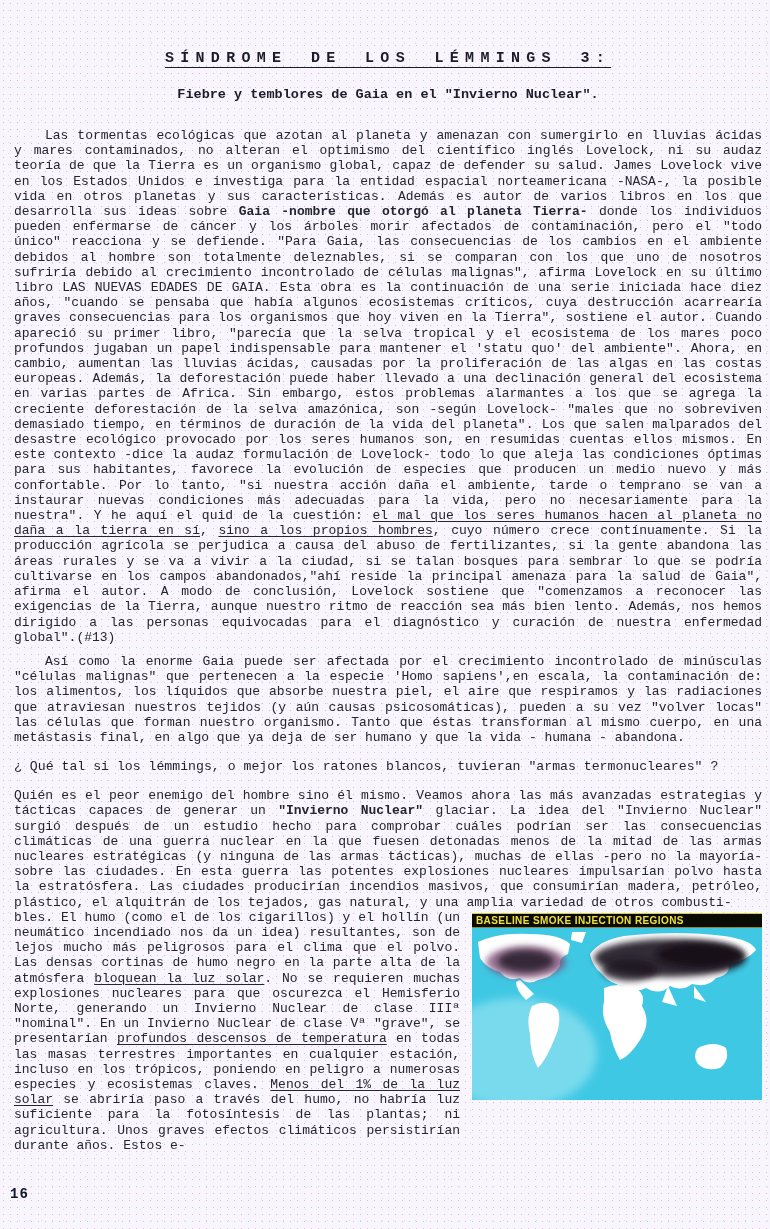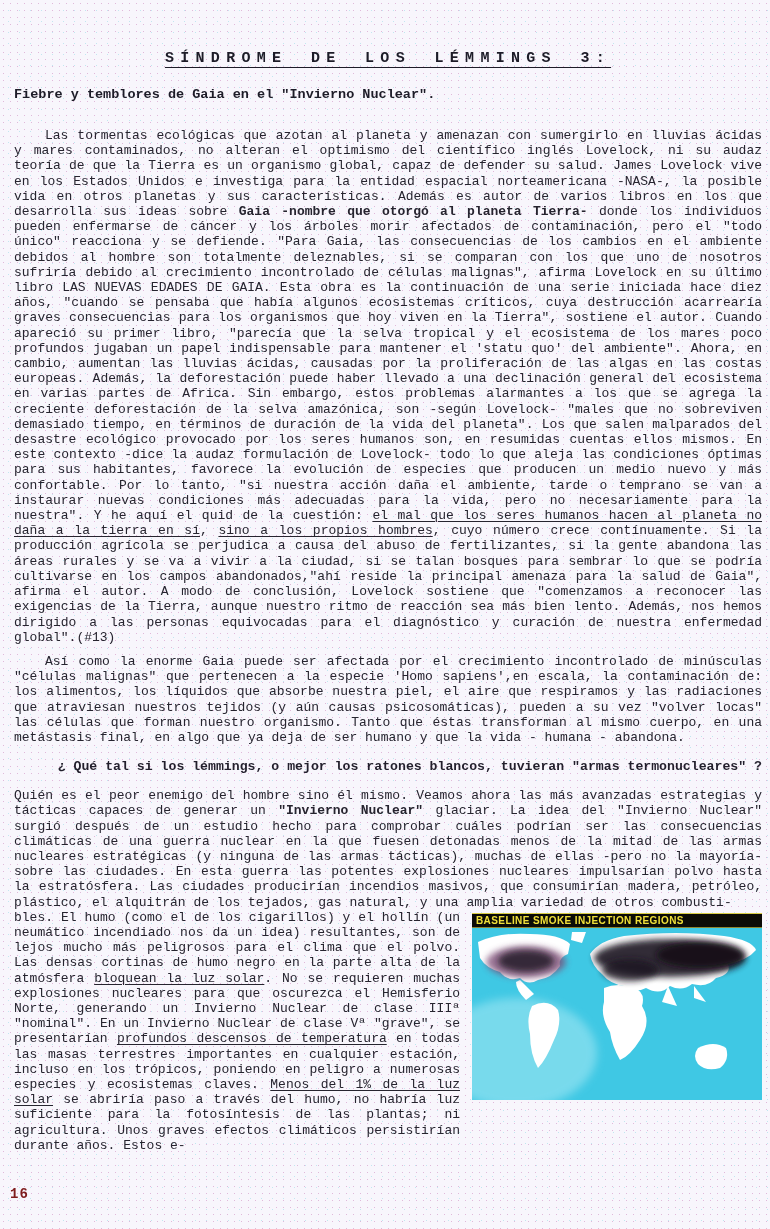--- a/index.html
+++ b/index.html
@@ -26,40 +26,40 @@
     font-weight:bold;
     font-size:15px;
     letter-spacing:0.42em;
     word-spacing:0.55em;
     text-decoration:underline;
     text-underline-offset:5px;
     color:#1d1c28;
     margin:0 0 20px 0;
   }
   .subtitle{
-    text-align:left;
+    text-align:center;
     font-weight:bold;
     font-size:13.5px;
     color:#1d1c28;
     margin:0 0 26px 0;
   }
   .para{
     margin:0;
     font-size:13px;
     line-height:15.2px;
     text-align:justify;
     font-family:Liberation Mono, monospace;
   }
   .para.indent{text-indent:31px;}
   .b{font-weight:bold;}
   .u{text-decoration:underline;text-underline-offset:2px;}
   .section-heading{
-    font-weight:bold;
+    font-weight:normal;
     font-size:13.2px;
-    text-align:right;
+    text-align:left;
     margin:14px 0 14px 0;
     color:#221f2c;
   }
   .p2-block{margin-top:9px;}
   .wrap{overflow:visible;}
   .map-figure{
     float:right;
     width:290px;
     margin:3px 0 40px 12px;
   }
@@ -80,21 +80,21 @@
     color:#f0e03a;
     white-space:nowrap;
   }
   .map-svg{display:block;}
   .page-number{
     position:absolute;
     left:10px;top:1186px;
     font-weight:bold;
     font-size:14px;
     letter-spacing:1px;
-    color:#7f1d1d;
+    color:#0f172a;
   }
 </style>
 </head>
 <body>
 
 <div class="page">
 
   <h1 class="title">SÍNDROME DE LOS LÉMMINGS 3:</h1>
   <h2 class="subtitle">Fiebre y temblores de Gaia en el "Invierno Nuclear".</h2>
 

